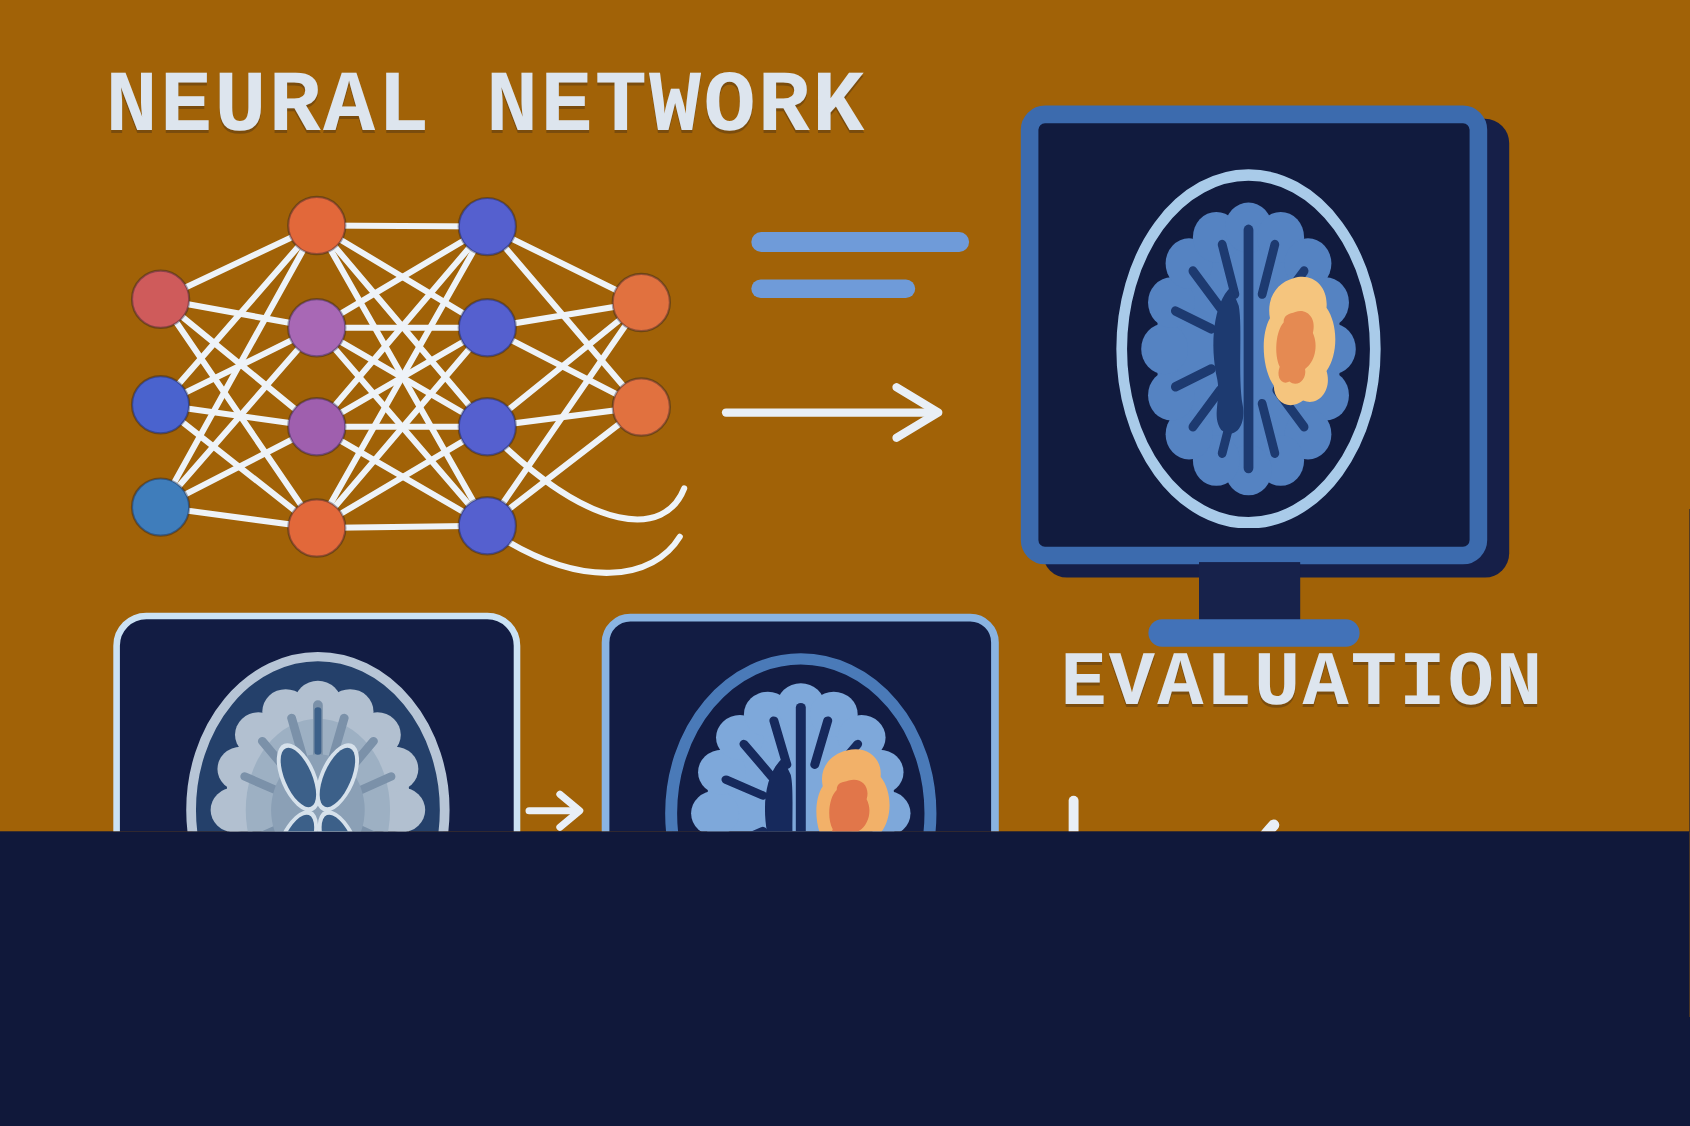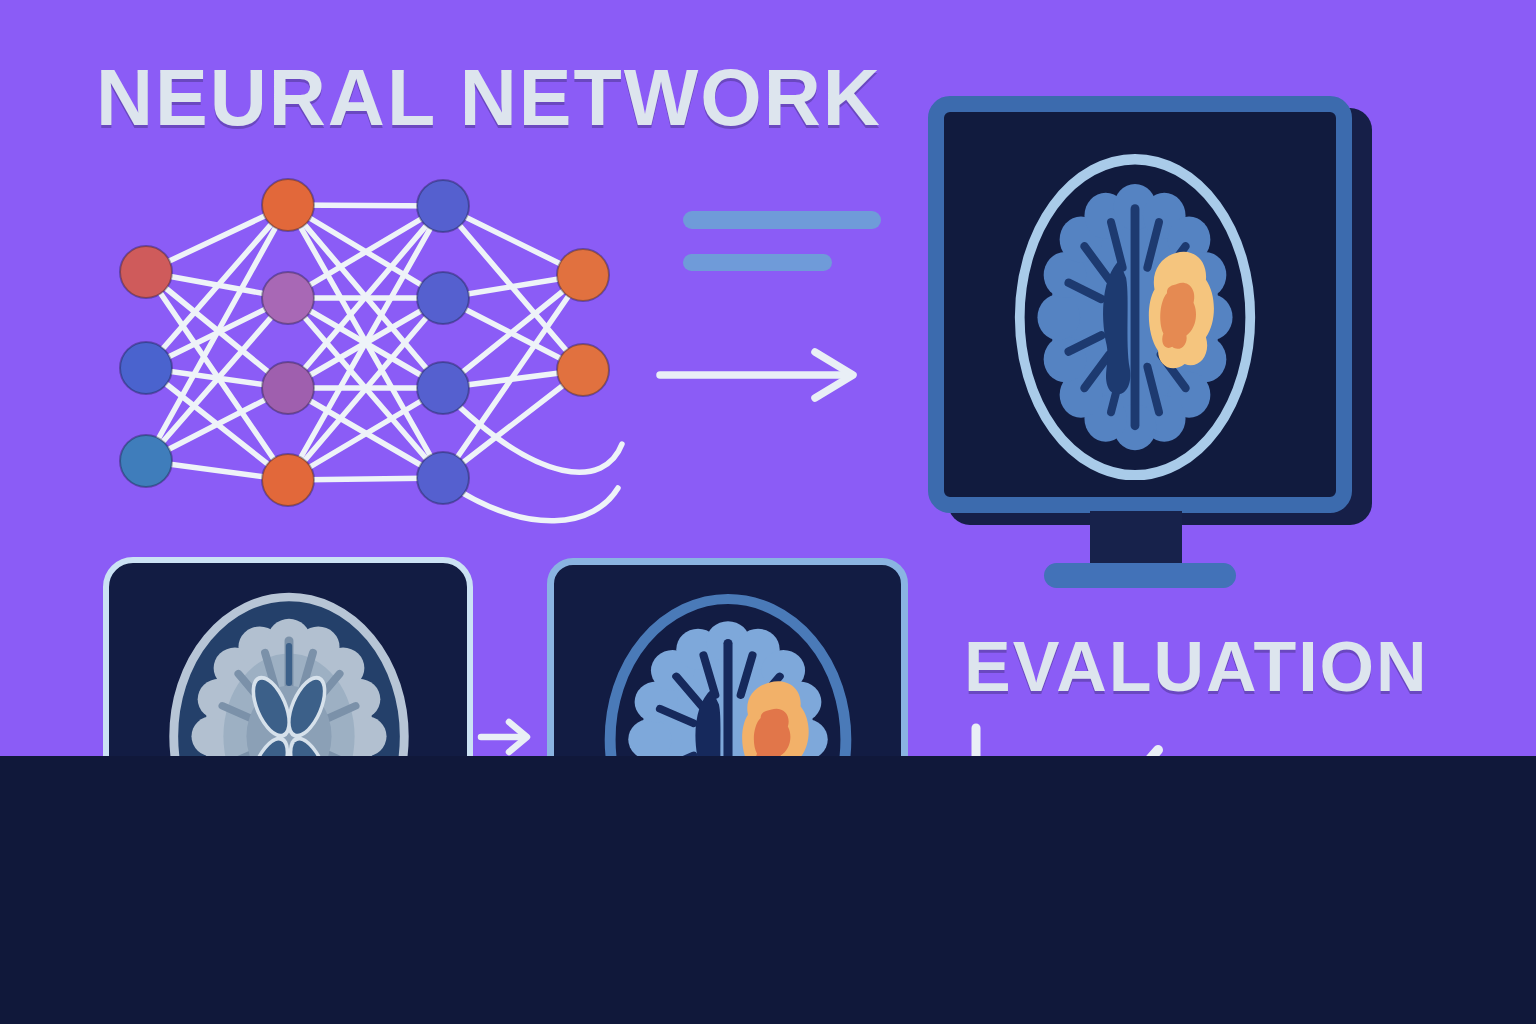--- a/index.html
+++ b/index.html
@@ -1,22 +1,22 @@
 <!DOCTYPE html>
 <html><head>
 <meta charset="utf-8">
 <style>
   html,body{margin:0;padding:0;background:#10183a;}
-  #stage{position:relative;width:1536px;height:756px;background:#8b5cf6;overflow:hidden;
-         font-family:Liberation Sans, sans-serif;}
+  #stage{position:relative;width:1536px;height:756px;background:#a16207;overflow:hidden;
+         font-family:Liberation Mono, monospace;}
   .abs{position:absolute;}
   .headline{color:#dde5ee;font-weight:800;letter-spacing:2px;line-height:1;
             text-shadow:0 3px 0 rgba(8,12,32,0.25);white-space:nowrap;}
   #title{left:96px;top:58px;font-size:79px;}
-  #eval-label{left:964px;top:632px;font-size:70px;}
+  #eval-label{left:964px;top:588px;font-size:70px;}
   .eqbar{background:#6f9bd9;border-radius:10px;}
   #eq1{left:683px;top:211px;width:198px;height:18px;}
   #eq2{left:683px;top:254px;width:149px;height:17px;}
   #monitor{left:928px;top:96px;width:424px;height:417px;background:#111b3e;
            border:16px solid #3c6bae;border-radius:22px;box-sizing:border-box;
            box-shadow:20px 12px 0 #161f48;}
   #monitor-neck{left:1090px;top:511px;width:92px;height:54px;background:#17224b;}
   #monitor-base{left:1044px;top:563px;width:192px;height:25px;background:#4272b8;border-radius:13px;}
   .panel{background:#121c43;box-sizing:border-box;}
   #panel-input{left:103px;top:557px;width:370px;height:351px;border:6px solid #cbe2f4;border-radius:30px;}

